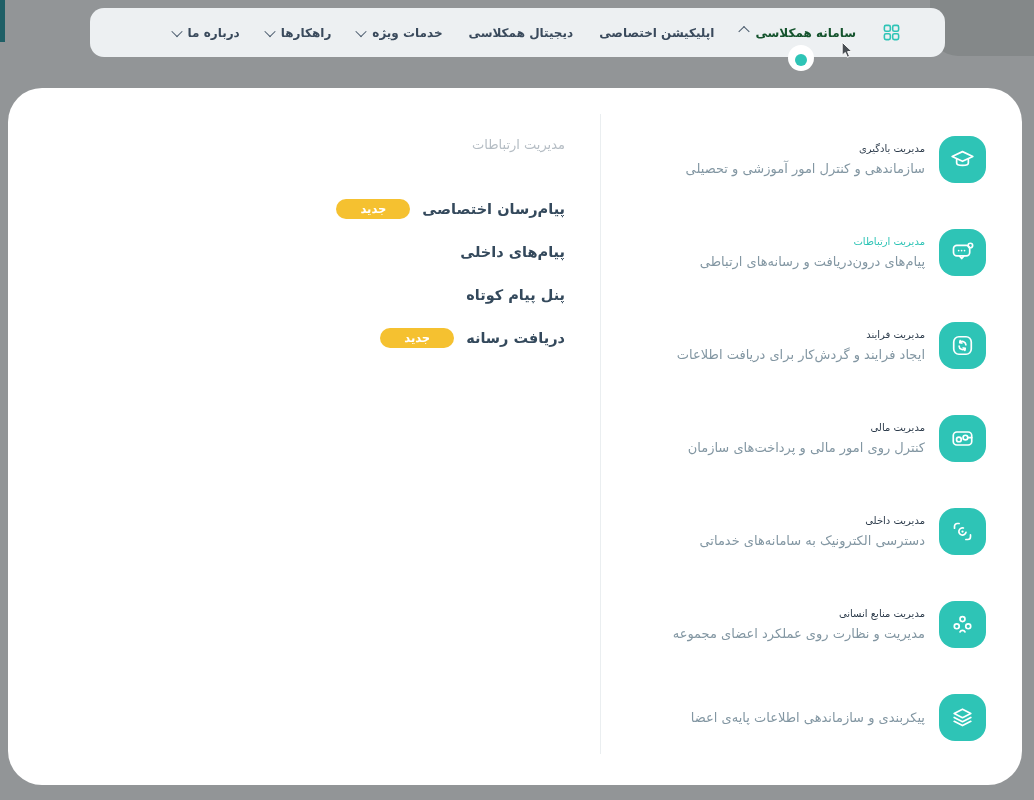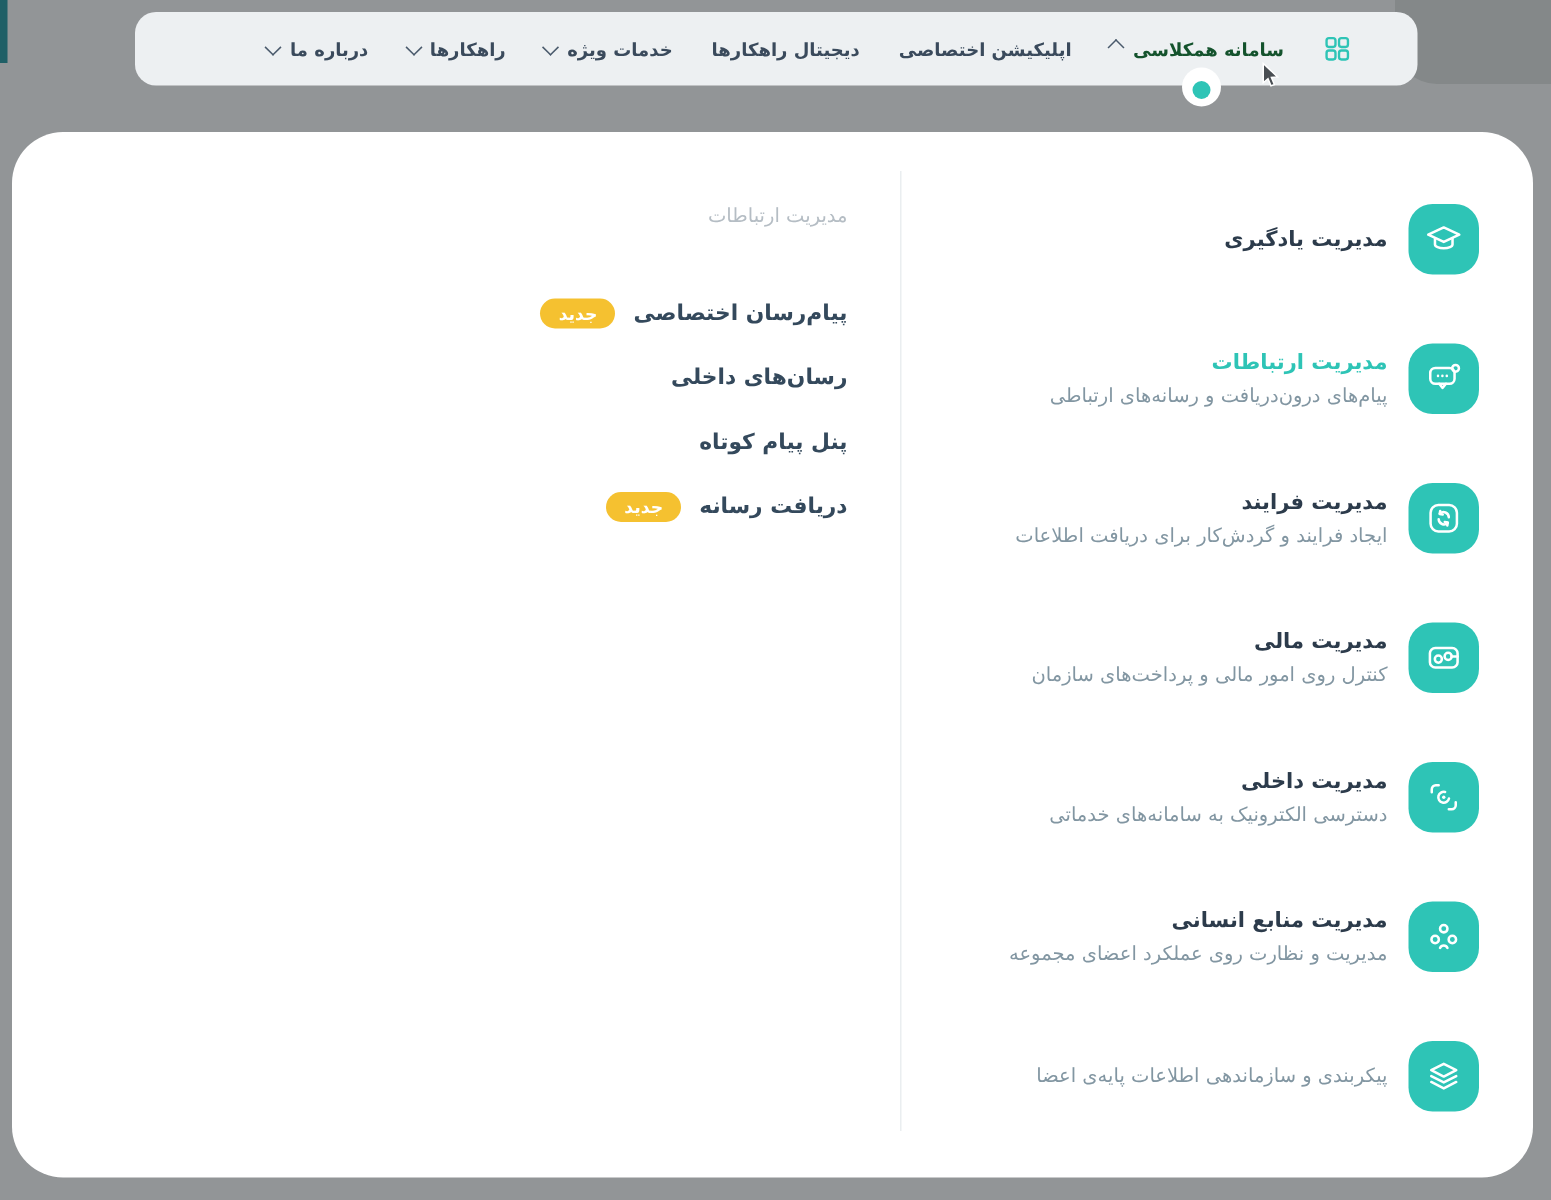--- a/index.html
+++ b/index.html
@@ -37,29 +37,29 @@
     background:#ffffff;border-radius:34px;
   }
   .divider{position:absolute;left:592px;top:26px;width:1px;height:640px;background:#eaeef0;}
 
   
   .categories{position:absolute;top:48px;right:36px;display:flex;flex-direction:column;gap:46px;direction:rtl;}
   .cat{display:flex;align-items:center;gap:14px;height:47px;cursor:pointer;}
   .cat-icon{width:47px;height:47px;flex:0 0 47px;background:#2ec4b6;border-radius:16px;display:flex;align-items:center;justify-content:center;}
   .cat-icon svg{width:27px;height:27px;}
   .cat-text{display:flex;flex-direction:column;gap:7px;text-align:right;}
-  .cat-title{font-size:14px;font-weight:700;color:#2c3b4b;}
+  .cat-title{font-size:10px;font-weight:400;color:#2c3b4b;}
   .cat.active .cat-title{color:#2ec4b6;}
   .cat-sub{font-size:13px;color:#8296a2;}
 
   
   .submenu{position:absolute;top:48px;right:457px;display:flex;flex-direction:column;align-items:flex-start;direction:rtl;}
   .submenu-header{font-size:13px;color:#b5bdc4;margin-bottom:44px;line-height:18px;}
   .sub-item{display:flex;align-items:center;gap:12px;height:22px;margin-bottom:21px;font-size:14.5px;font-weight:600;color:#34495c;cursor:pointer;white-space:nowrap;}
-  .badge{background:#f5c130;color:#ffffff;font-size:11.5px;font-weight:700;padding:3px 12px;border-radius:12px;line-height:14px;}
+  .badge{background:#f5c130;color:#ffffff;font-size:11.5px;font-weight:700;padding:3px 24px;border-radius:12px;line-height:14px;}
 </style>
 </head>
 <body>
 
 <div class="stage">
   <div class="bg-teal-sliver"></div>
   <div class="bg-dark-blob"></div>
 
   <nav class="navbar">
     <span class="apps-icon">
@@ -75,21 +75,21 @@
         <span>سامانه همکلاسی</span>
         <span class="chev chev-up"></span>
       </div>
 
       <div class="nav-item">
         <span>اپلیکیشن اختصاصی</span>
 
       </div>
 
       <div class="nav-item">
-        <span>دیجیتال راهکارها</span>
+        <span>دیجیتال همکلاسی</span>
 
       </div>
 
       <div class="nav-item">
         <span>خدمات ویژه</span>
         <span class="chev chev-down"></span>
       </div>
 
       <div class="nav-item">
         <span>راهکارها</span>
@@ -117,20 +117,21 @@
 
         <div class="cat">
           <span class="cat-icon">
             <svg viewBox="0 0 24 24" fill="none" stroke="#fff" stroke-width="1.5" stroke-linecap="round" stroke-linejoin="round">
     <path d="M2.8 9.3 12 5l9.2 4.3L12 13.6 2.8 9.3Z"></path>
     <path d="M6.8 11.7v3.4c0 1.2 2.3 2.2 5.2 2.2s5.2-1 5.2-2.2v-3.4"></path>
   </svg>
           </span>
           <span class="cat-text">
             <span class="cat-title">مدیریت یادگیری</span>
+            <span class="cat-sub">سازماندهی و کنترل امور آموزشی و تحصیلی</span>
           </span>
         </div>
 
         <div class="cat active">
           <span class="cat-icon">
             <svg viewBox="0 0 24 24" fill="none" stroke="#fff" stroke-width="1.5" stroke-linecap="round" stroke-linejoin="round">
     <rect x="4" y="5.6" width="14.4" height="9.4" rx="3"></rect>
     <path d="M9.3 15l2 2.4 2-2.4"></path>
     <circle cx="8.6" cy="10.3" r=".75" fill="#fff" stroke="none"></circle>
     <circle cx="11.2" cy="10.3" r=".75" fill="#fff" stroke="none"></circle>
@@ -222,21 +223,21 @@
 
     <div class="submenu">
       <div class="submenu-header">مدیریت ارتباطات</div>
 
         <div class="sub-item">
           <span>پیام‌رسان اختصاصی</span>
           <span class="badge">جدید</span>
         </div>
 
         <div class="sub-item">
-          <span>رسان‌های داخلی</span>
+          <span>پیام‌های داخلی</span>
 
         </div>
 
         <div class="sub-item">
           <span>پنل پیام کوتاه</span>
 
         </div>
 
         <div class="sub-item">
           <span>دریافت رسانه</span>

